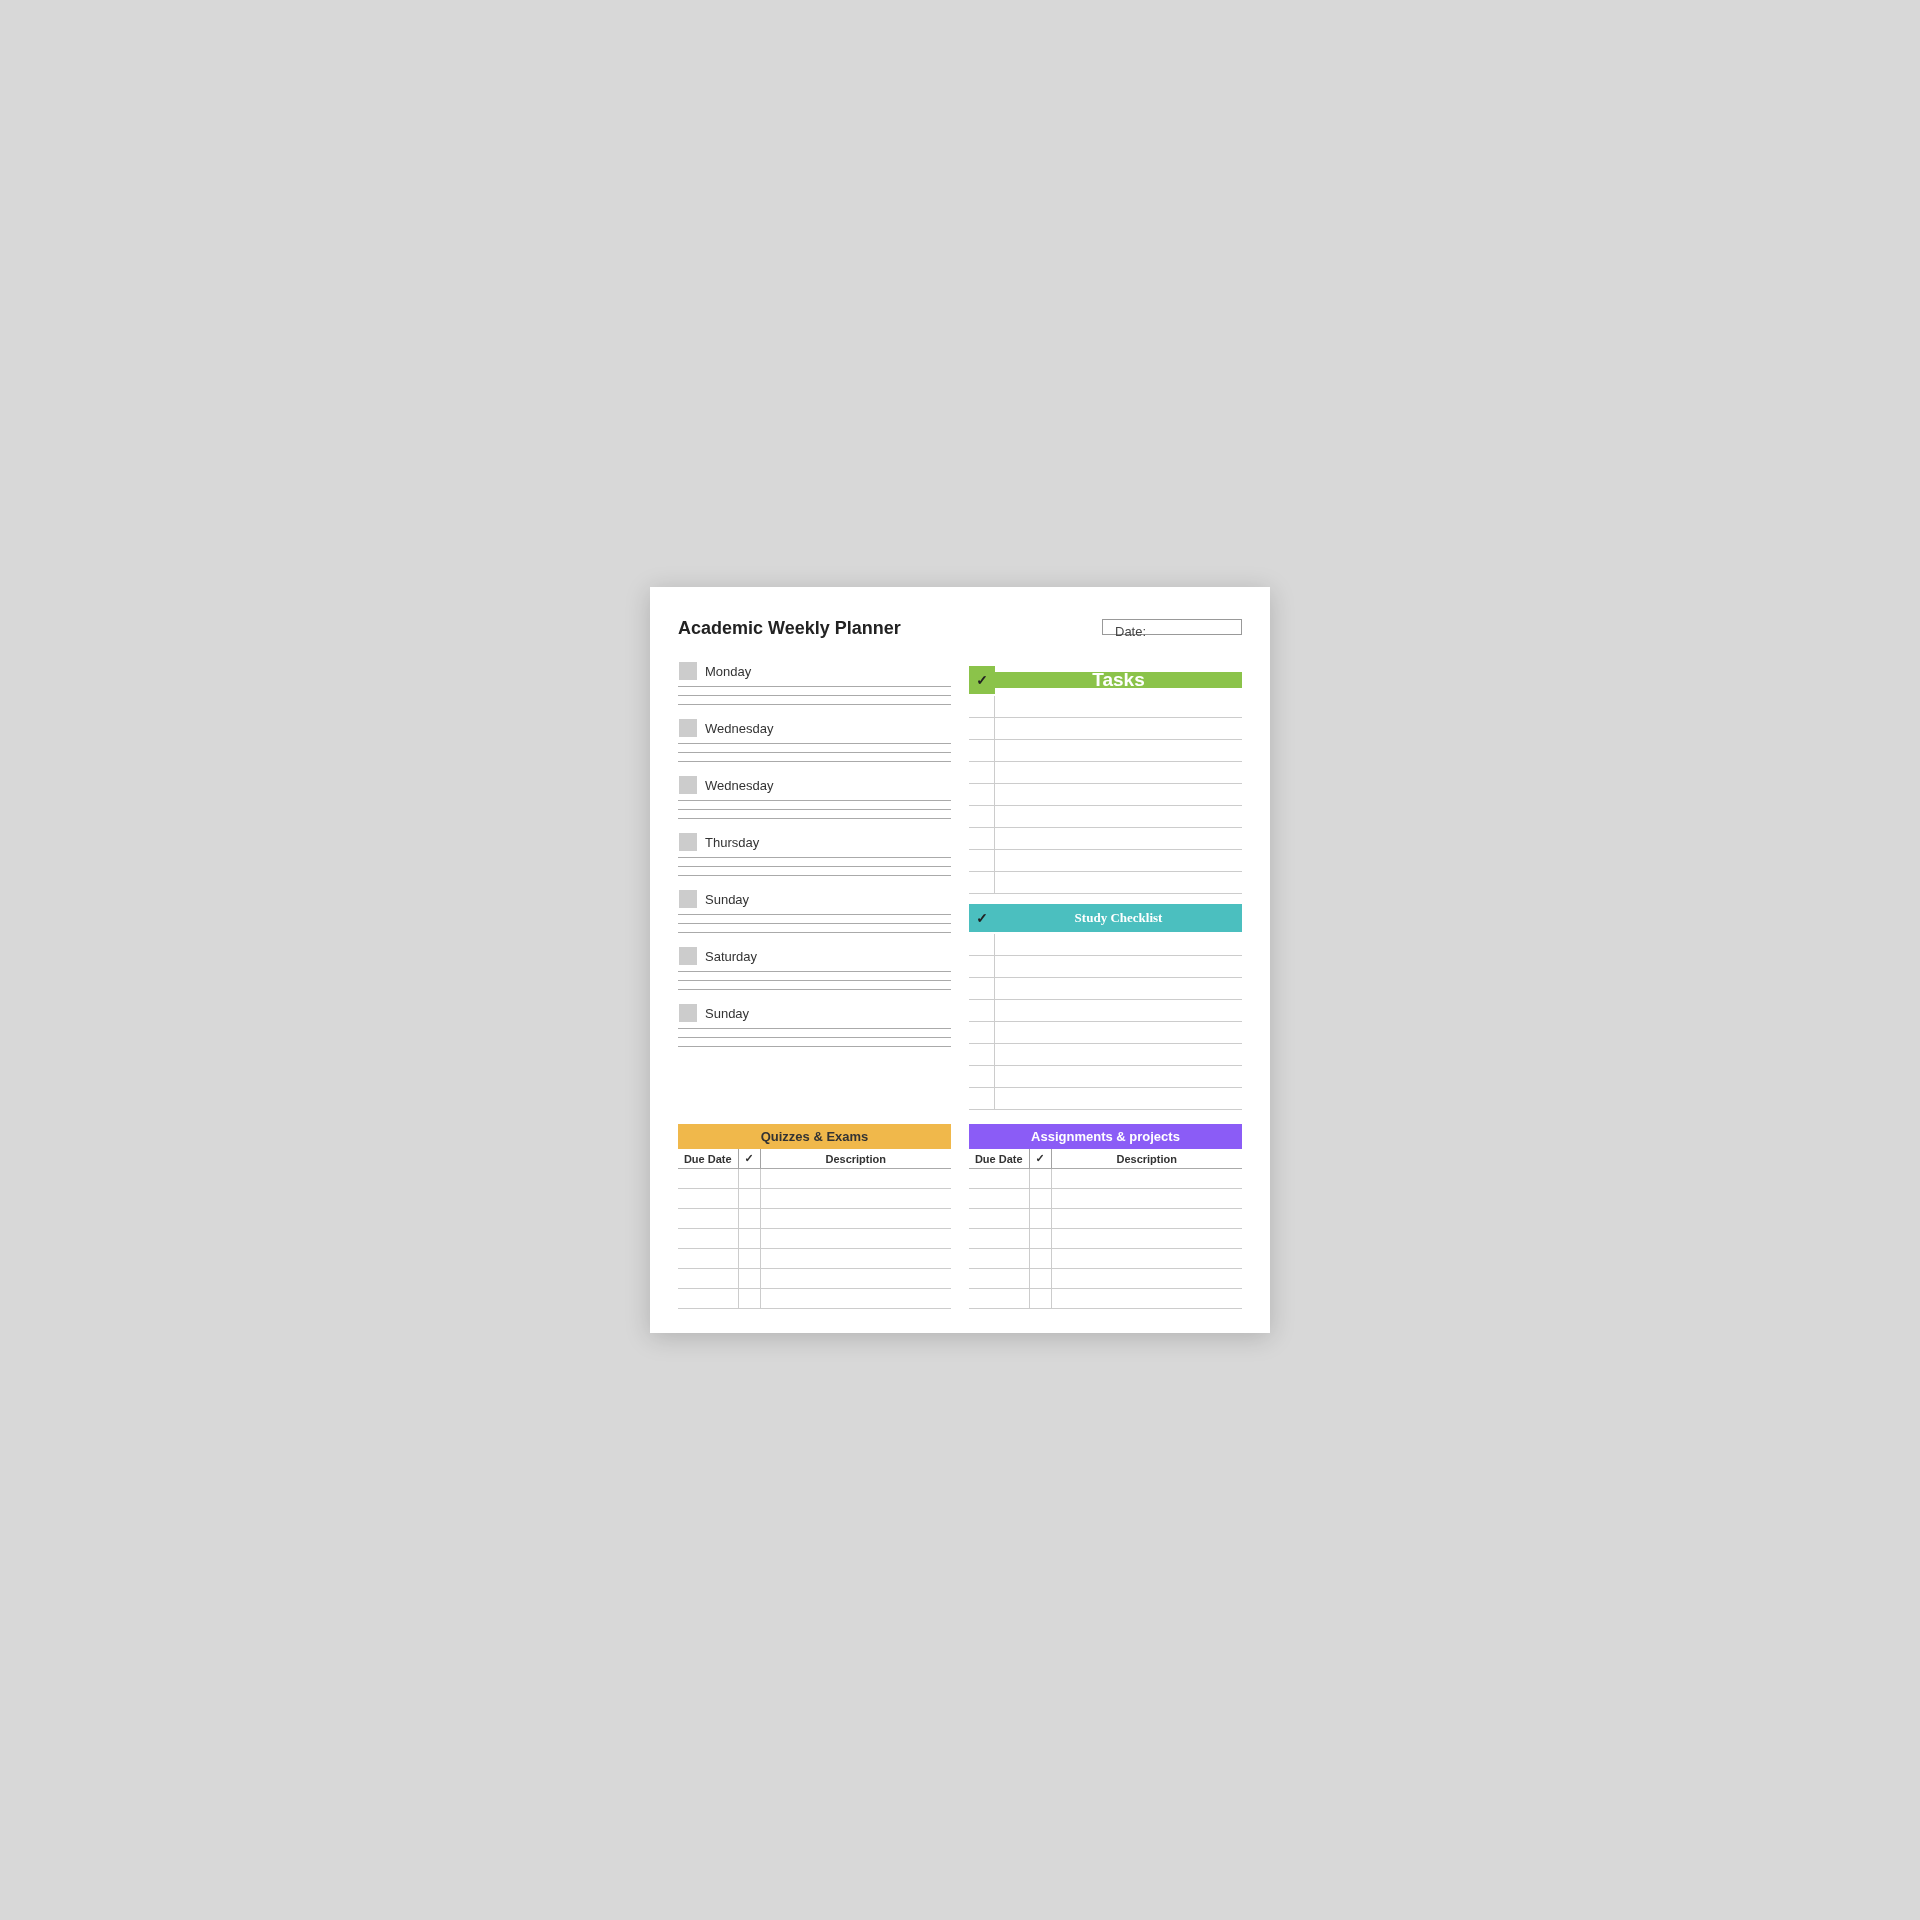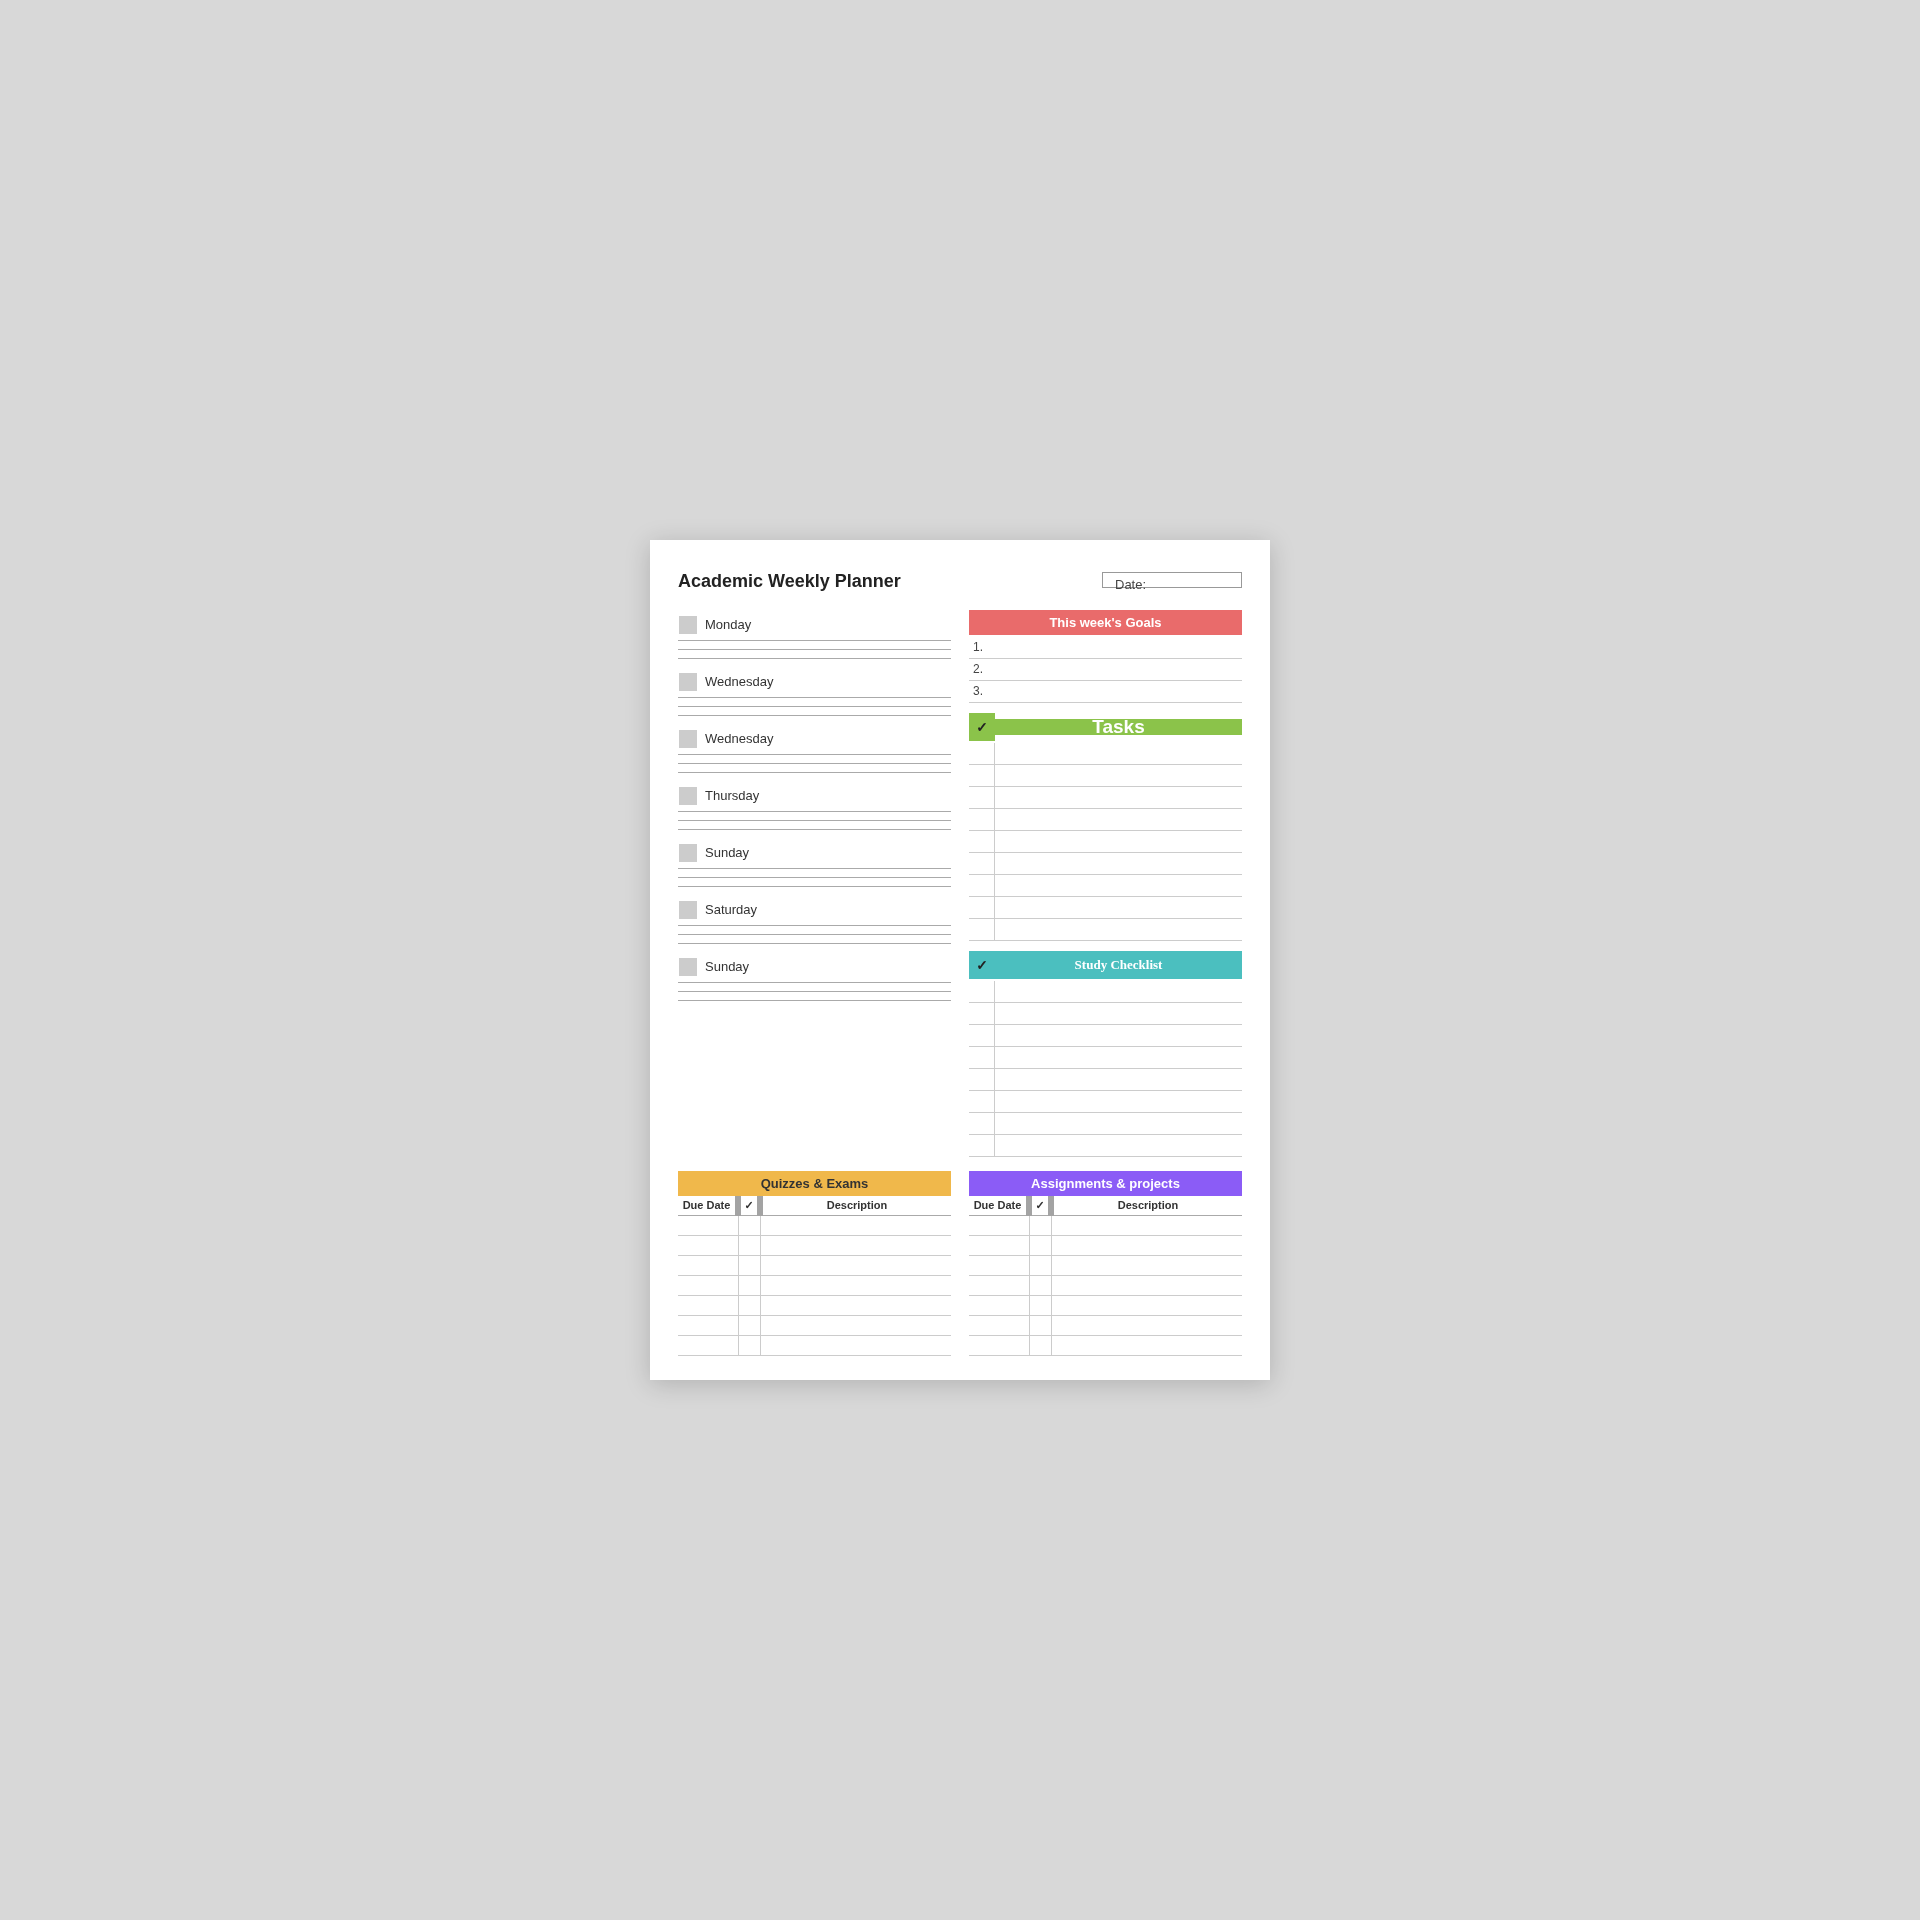--- a/index.html
+++ b/index.html
@@ -181,21 +181,21 @@
     }
     .quizzes-header { background: #f0b84b; color: #333; }
     .assignments-header { background: #8b5cf6; }
     table {
       width: 100%;
       border-collapse: collapse;
       font-size: 11px;
     }
     th {
       border-bottom: 1px solid #aaa;
-      border-right: 6px solid #a3a3a3;
+      border-right: 1px solid #a3a3a3;
       padding: 3px 2px;
       font-weight: bold;
       color: #333;
       text-align: center;
       background: #fff;
     }
     th:last-child { border-right: none; }
     td {
       border-bottom: 1px solid #ccc;
       border-right: 1px solid #ccc;
@@ -287,32 +287,20 @@
           <span class="day-label">Sunday</span>
         </div>
         <hr class="day-line">
         <hr class="day-line">
         <hr class="day-line">
       </div>
     </div>
 
     <div class="right-column">
 
-      <div>
-        <div class="section-header goals-header">This week's Goals</div>
-        <div class="goal-item">
-            <span>1.</span>
-          </div>
-        <div class="goal-item">
-            <span>2.</span>
-          </div>
-        <div class="goal-item">
-            <span>3.</span>
-          </div>
-      </div>
 
       <div style="margin-top:10px;">
         <div class="tasks-header-row">
           <div class="tasks-check-cell">✓</div>
           <div class="tasks-label">Tasks</div>
         </div>
         <div id="tasks-rows">
             <div class="task-row">
               <div class="task-check-col"></div>
               <div class="task-text-col"></div>

